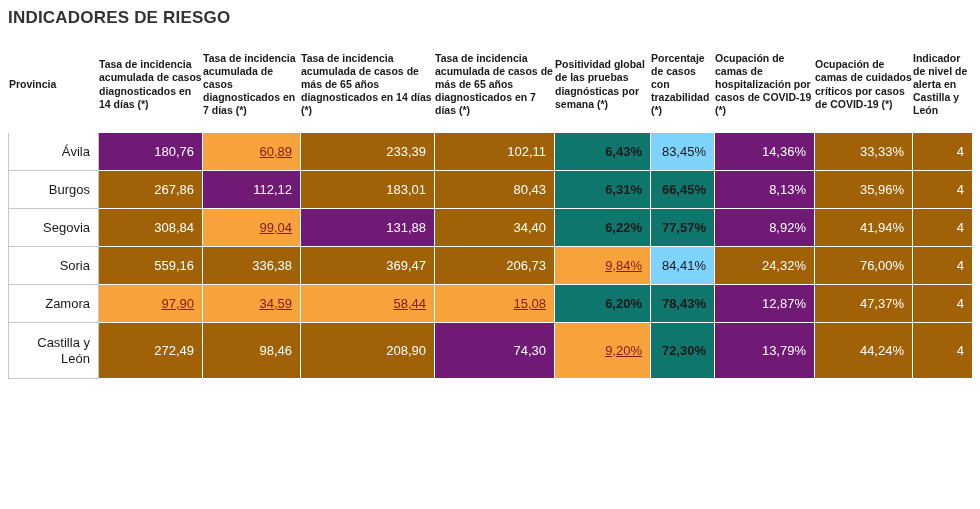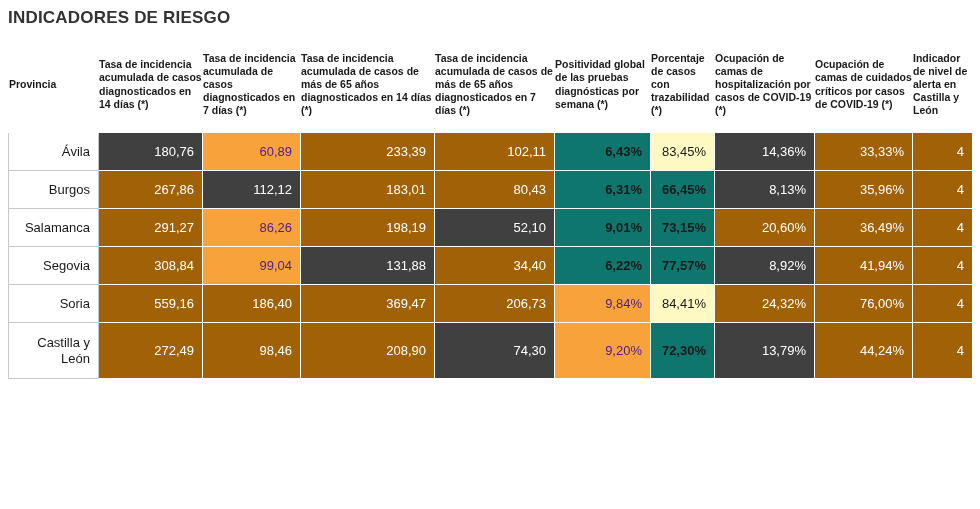--- a/index.html
+++ b/index.html
@@ -77,24 +77,24 @@
     border: 1px solid #ffffff;
     white-space: nowrap;
   }
   tbody tr.total td.prov {
     height: 56px;
   }
   tbody tr.total td.val {
     height: 56px;
   }
   
-  .lvl-nueva { background: #fef9c3; color: #1a1a1a; }
+  .lvl-nueva { background: #7dd3fc; color: #1a1a1a; }
   .lvl-bajo  { background: #0f766e; color: #1a1a1a; font-weight: bold; }
-  .lvl-medio { background: #f7a23b; color: #4c1d95; }
-  .lvl-alto  { background: #404040; color: #ffffff; margin-left: 8px; }
+  .lvl-medio { background: #f7a23b; color: #7f1d1d; text-decoration: underline; }
+  .lvl-alto  { background: #701a75; color: #ffffff; margin-left: 8px; }
   .lvl-muyalto { background: #a16207; color: #ffffff; }
 </style>
 </head>
 <body>
 
 <div class="page">
   <h1 class="title">INDICADORES DE RIESGO</h1>
 
   <table class="risk">
     <colgroup>
@@ -142,53 +142,53 @@
           <td class="val lvl-alto">112,12</td>
           <td class="val lvl-muyalto">183,01</td>
           <td class="val lvl-muyalto">80,43</td>
           <td class="val lvl-bajo">6,31%</td>
           <td class="val lvl-bajo">66,45%</td>
           <td class="val lvl-alto">8,13%</td>
           <td class="val lvl-muyalto">35,96%</td>
           <td class="val lvl-muyalto">4</td>
         </tr>
         <tr>
-          <td class="prov">Salamanca</td>
-          <td class="val lvl-muyalto">291,27</td>
-          <td class="val lvl-medio">86,26</td>
-          <td class="val lvl-muyalto">198,19</td>
-          <td class="val lvl-alto">52,10</td>
-          <td class="val lvl-bajo">9,01%</td>
-          <td class="val lvl-bajo">73,15%</td>
-          <td class="val lvl-muyalto">20,60%</td>
-          <td class="val lvl-muyalto">36,49%</td>
-          <td class="val lvl-muyalto">4</td>
-        </tr>
-        <tr>
           <td class="prov">Segovia</td>
           <td class="val lvl-muyalto">308,84</td>
           <td class="val lvl-medio">99,04</td>
           <td class="val lvl-alto">131,88</td>
           <td class="val lvl-muyalto">34,40</td>
           <td class="val lvl-bajo">6,22%</td>
           <td class="val lvl-bajo">77,57%</td>
           <td class="val lvl-alto">8,92%</td>
           <td class="val lvl-muyalto">41,94%</td>
           <td class="val lvl-muyalto">4</td>
         </tr>
         <tr>
           <td class="prov">Soria</td>
           <td class="val lvl-muyalto">559,16</td>
-          <td class="val lvl-muyalto">186,40</td>
+          <td class="val lvl-muyalto">336,38</td>
           <td class="val lvl-muyalto">369,47</td>
           <td class="val lvl-muyalto">206,73</td>
           <td class="val lvl-medio">9,84%</td>
           <td class="val lvl-nueva">84,41%</td>
           <td class="val lvl-muyalto">24,32%</td>
           <td class="val lvl-muyalto">76,00%</td>
+          <td class="val lvl-muyalto">4</td>
+        </tr>
+        <tr>
+          <td class="prov">Zamora</td>
+          <td class="val lvl-medio">97,90</td>
+          <td class="val lvl-medio">34,59</td>
+          <td class="val lvl-medio">58,44</td>
+          <td class="val lvl-medio">15,08</td>
+          <td class="val lvl-bajo">6,20%</td>
+          <td class="val lvl-bajo">78,43%</td>
+          <td class="val lvl-alto">12,87%</td>
+          <td class="val lvl-muyalto">47,37%</td>
           <td class="val lvl-muyalto">4</td>
         </tr>
         <tr class="total">
           <td class="prov">Castilla y León</td>
           <td class="val lvl-muyalto">272,49</td>
           <td class="val lvl-muyalto">98,46</td>
           <td class="val lvl-muyalto">208,90</td>
           <td class="val lvl-alto">74,30</td>
           <td class="val lvl-medio">9,20%</td>
           <td class="val lvl-bajo">72,30%</td>

